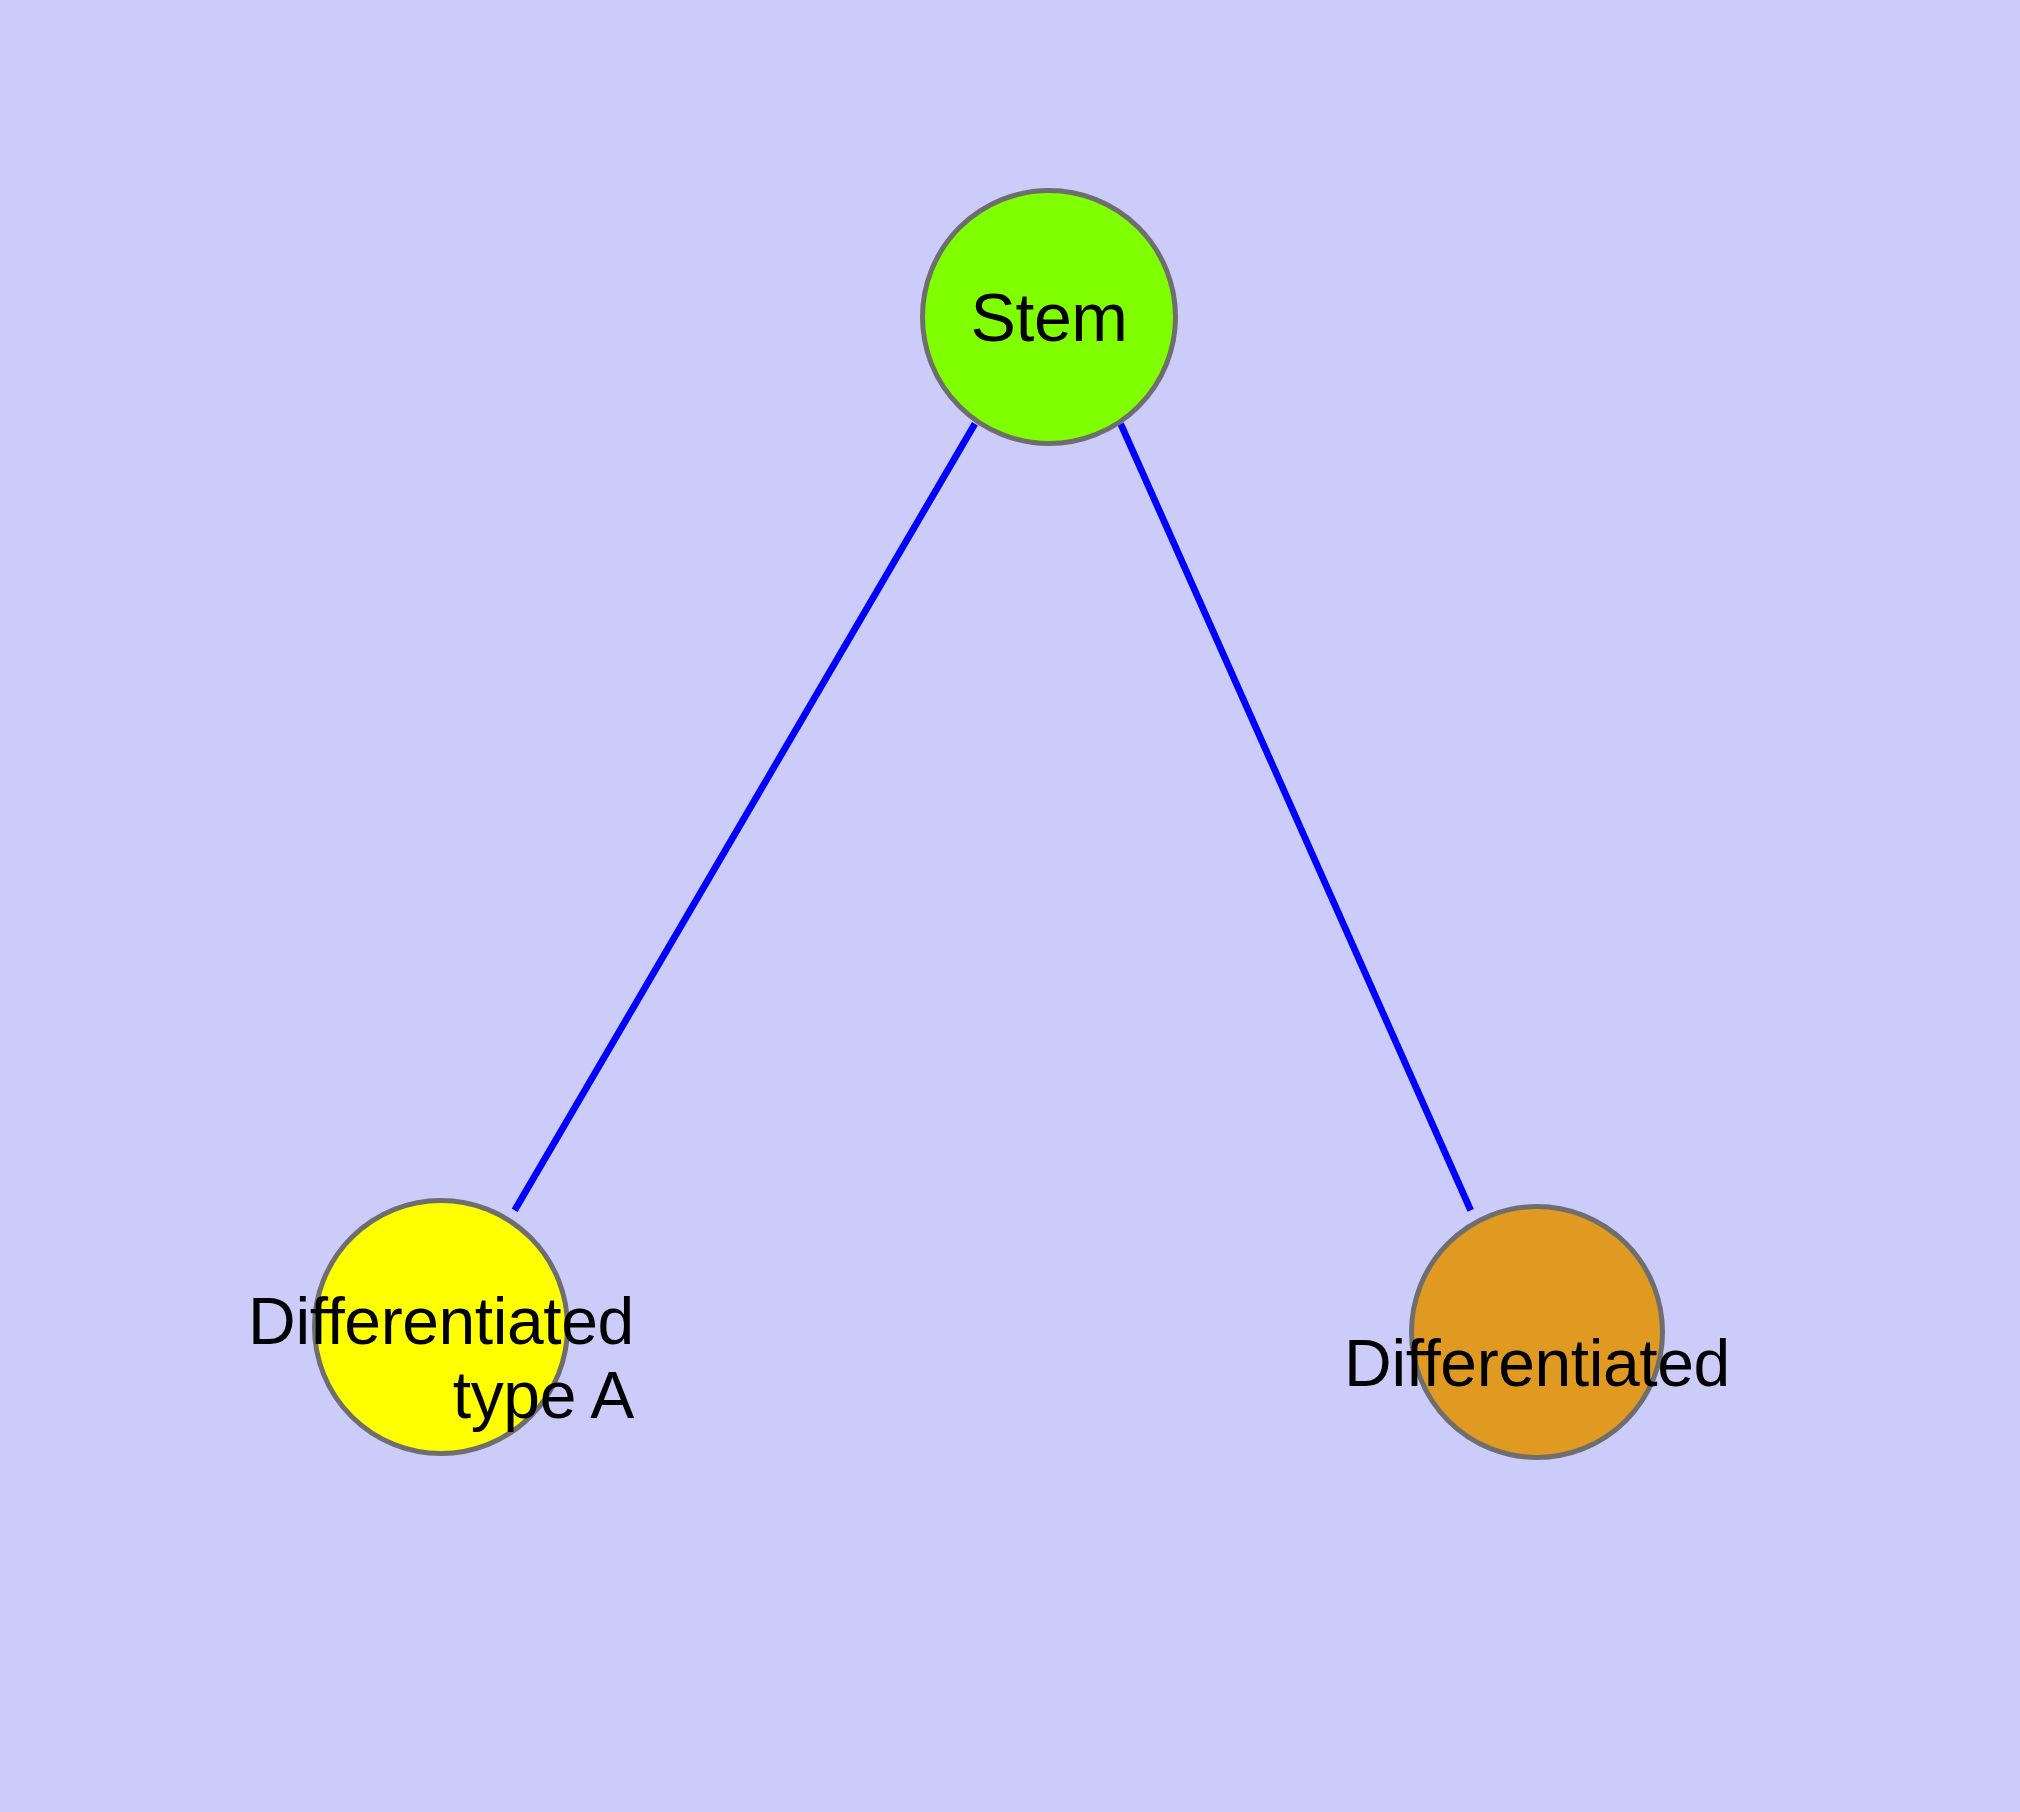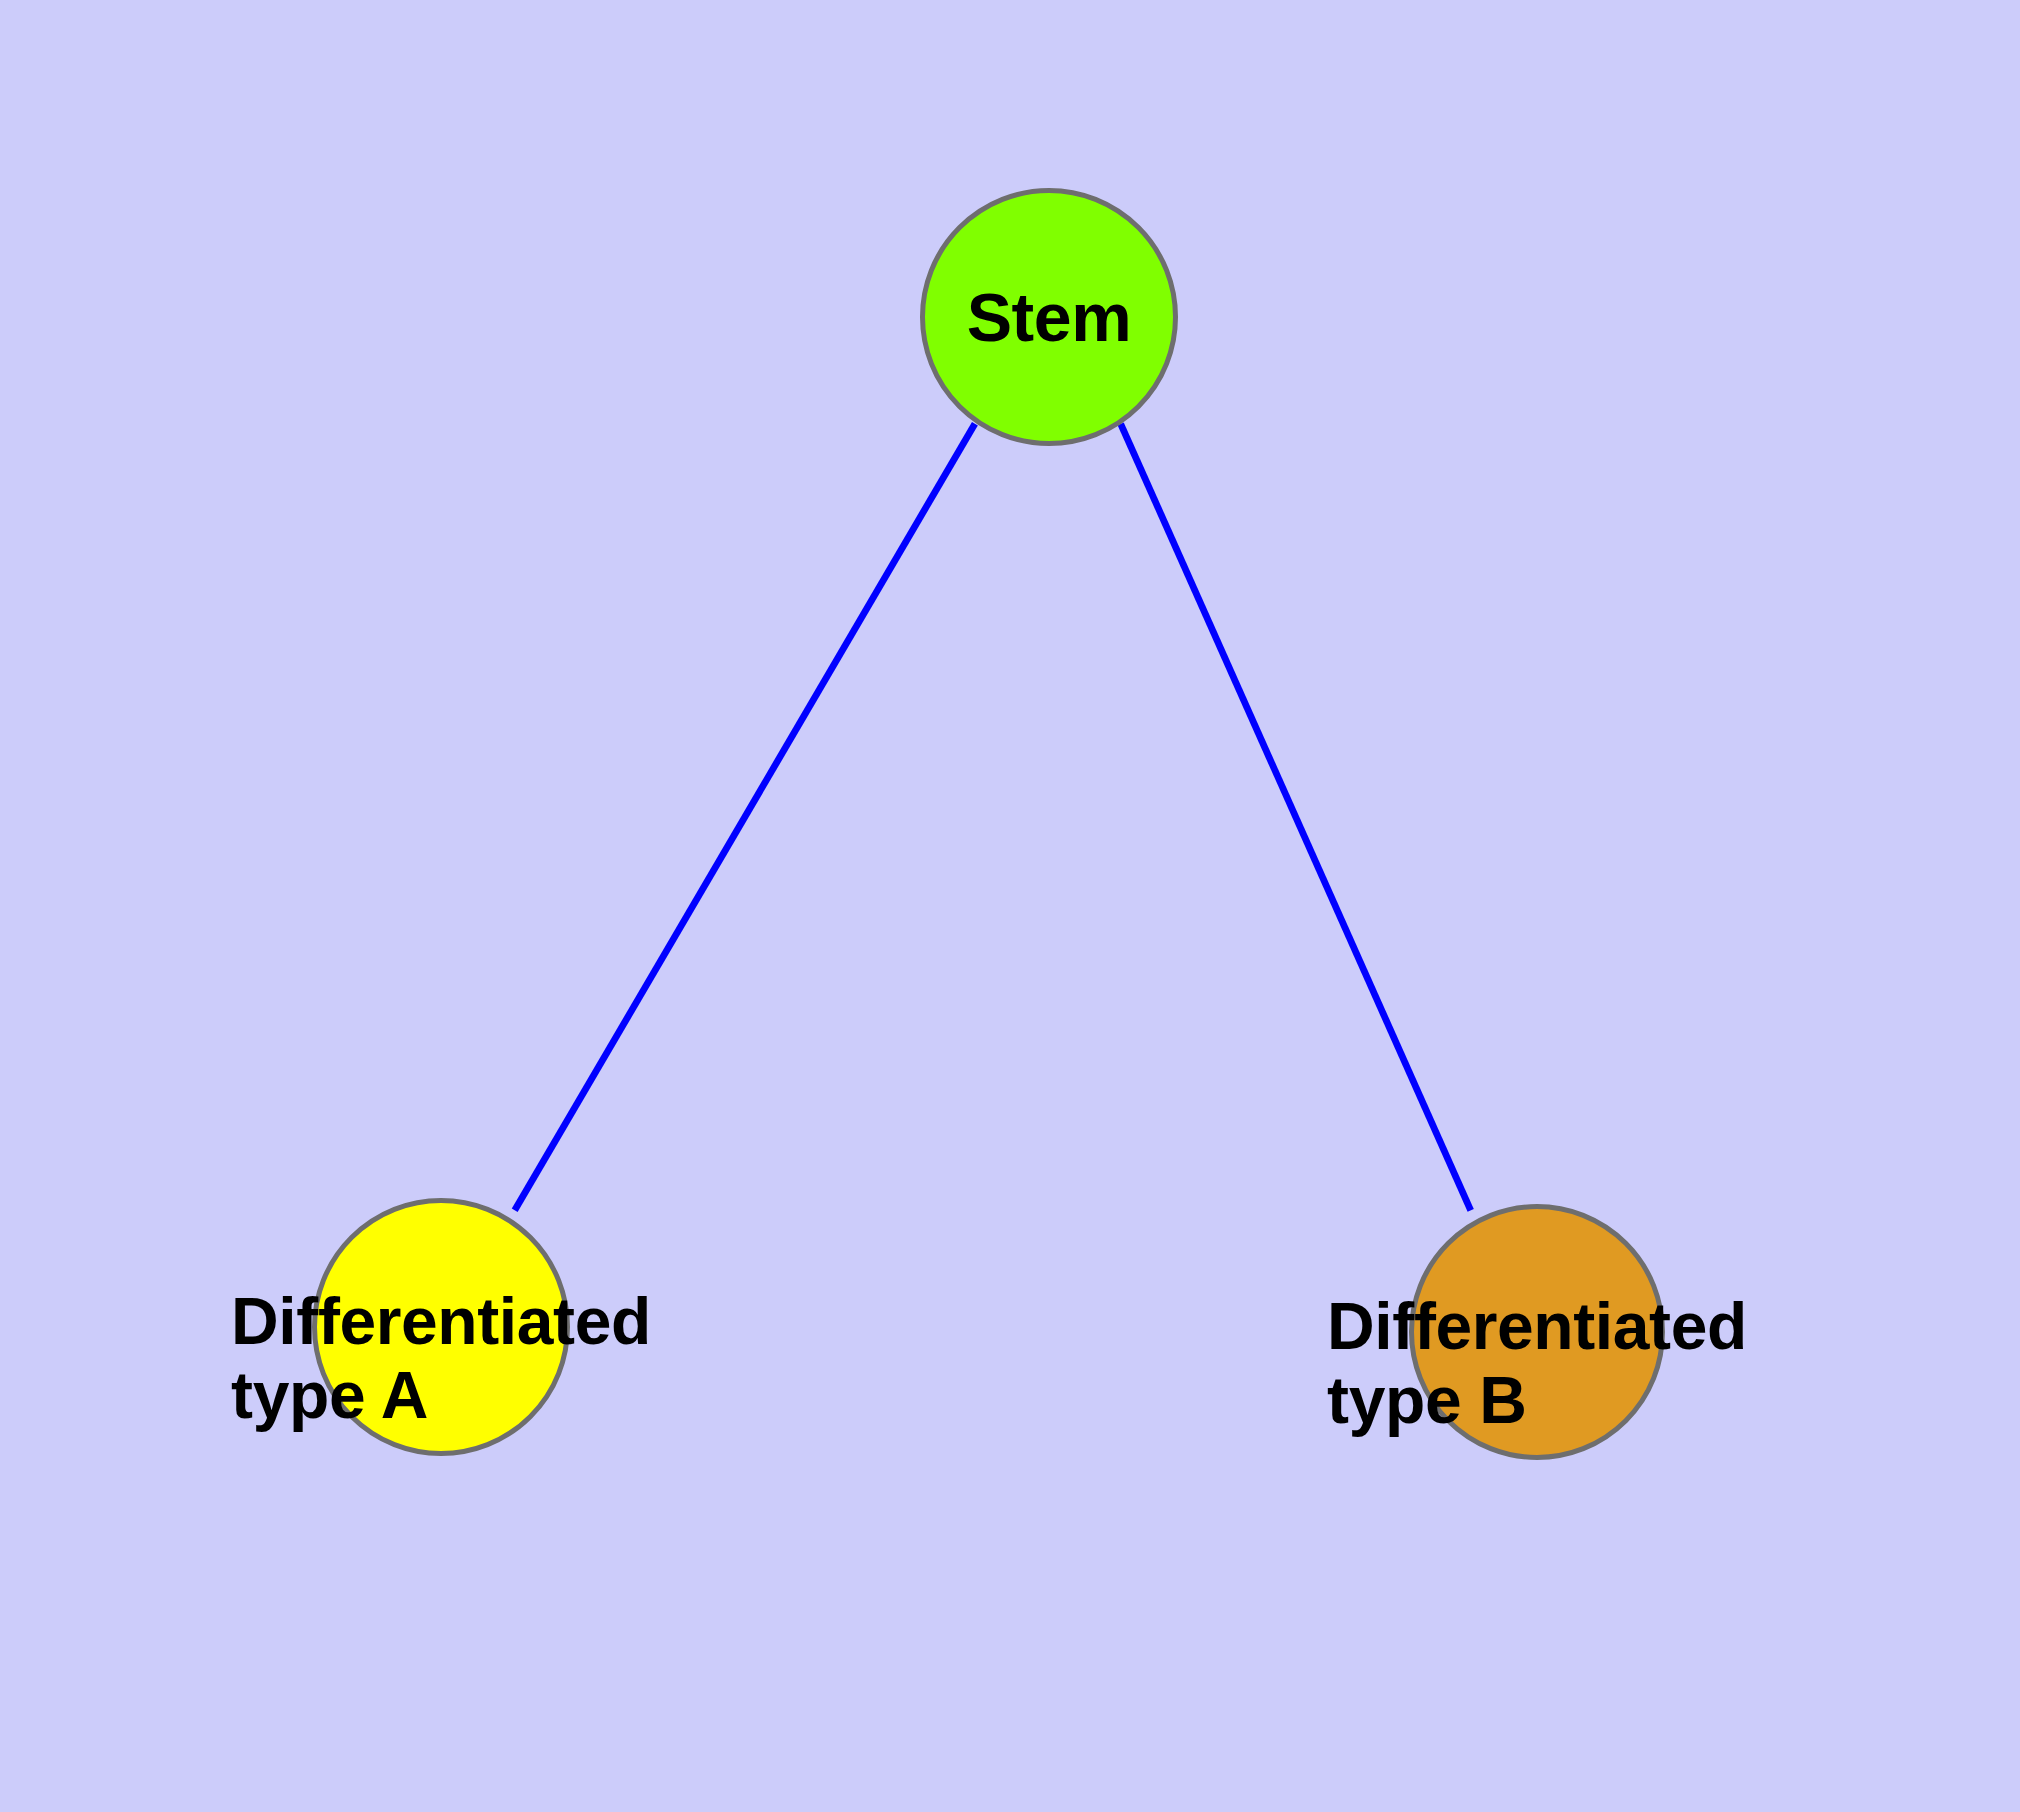--- a/index.html
+++ b/index.html
@@ -40,23 +40,23 @@
     border-radius: 50%;
     box-sizing: border-box;
     border: 5.1px solid #6e6e6e;
   }
   .node-label {
     position: absolute;
     left: 50%;
     top: 50%;
     transform: translate(-50%, -50%);
     white-space: pre;
-    text-align: left;
+    text-align: right;
     color: #000000;
-    font-weight: bold;
+    font-weight: normal;
     font-family: "Liberation Sans", sans-serif;
     line-height: 1.12;
     letter-spacing: -0.4px;
     pointer-events: none;
   }
   .label-big {
     font-size: 68px;
   }
   .label-small {
     font-size: 66px;
@@ -78,17 +78,17 @@
     <div class="node-label label-big" style="font-size: 68px; color: rgb(0, 0, 0);">Stem</div>
   </div>
 
   <div class="graph-node" style="left:312px; top:1198px; width:258px; height:258px;">
     <div class="node-circle" style="width: 258px; height: 258px; background: rgb(255, 255, 0); border-color: rgb(110, 110, 110); border-width: 5.1px;"></div>
     <div class="node-label label-small" style="font-size: 66px; color: rgb(0, 0, 0);"><span>Differentiated</span><br><span>type A</span></div>
   </div>
 
   <div class="graph-node" style="left:1409px; top:1204px; width:256px; height:256px;">
     <div class="node-circle" style="width: 256px; height: 256px; background: rgb(224, 154, 34); border-color: rgb(110, 110, 110); border-width: 5.1px;"></div>
-    <div class="node-label label-small" style="font-size: 66px; color: rgb(0, 0, 0);"><span>Differentiated</span><br><span>type B</span></div>
+    <div class="node-label label-small" style="font-size: 66px; color: rgb(0, 0, 0);"><span>Differentiated</span><br></div>
   </div>
 
 </div>
 
 
 </body></html>

